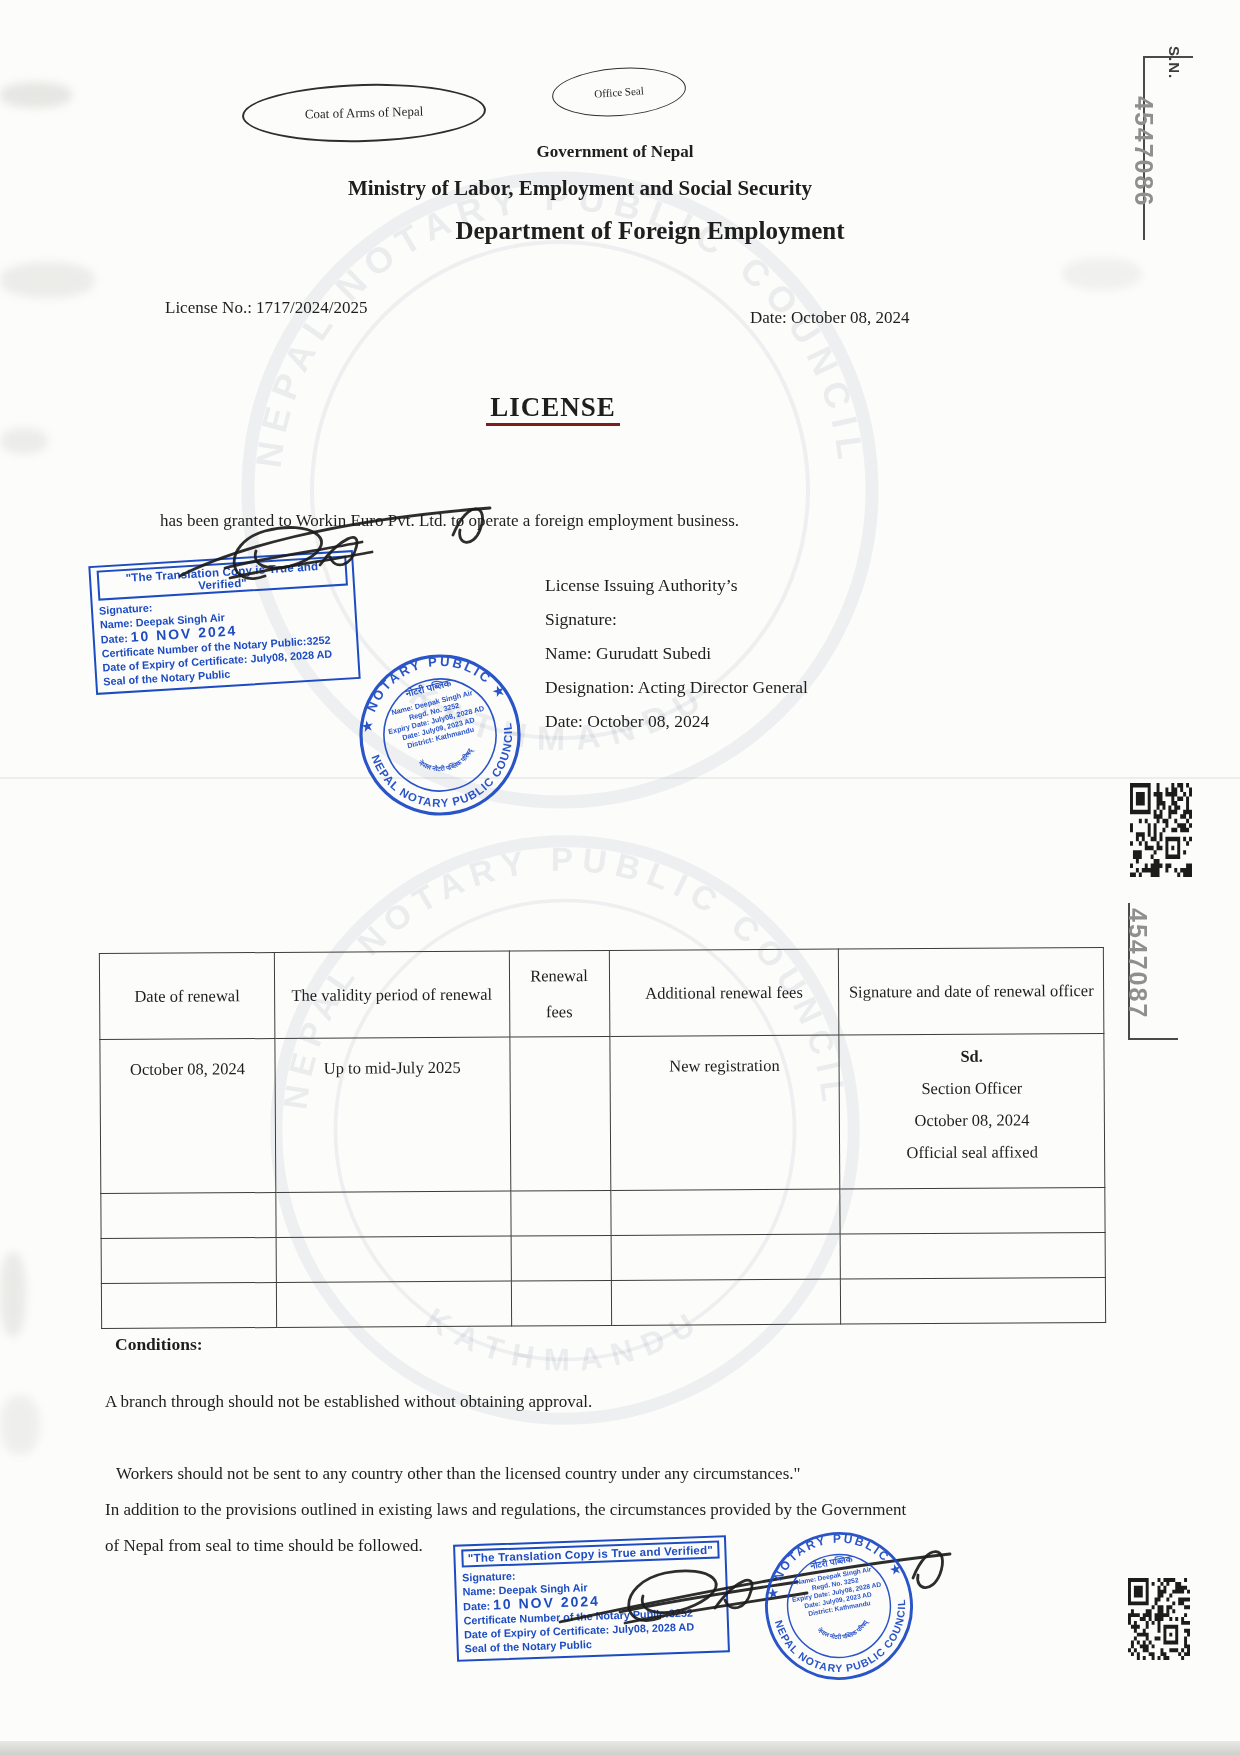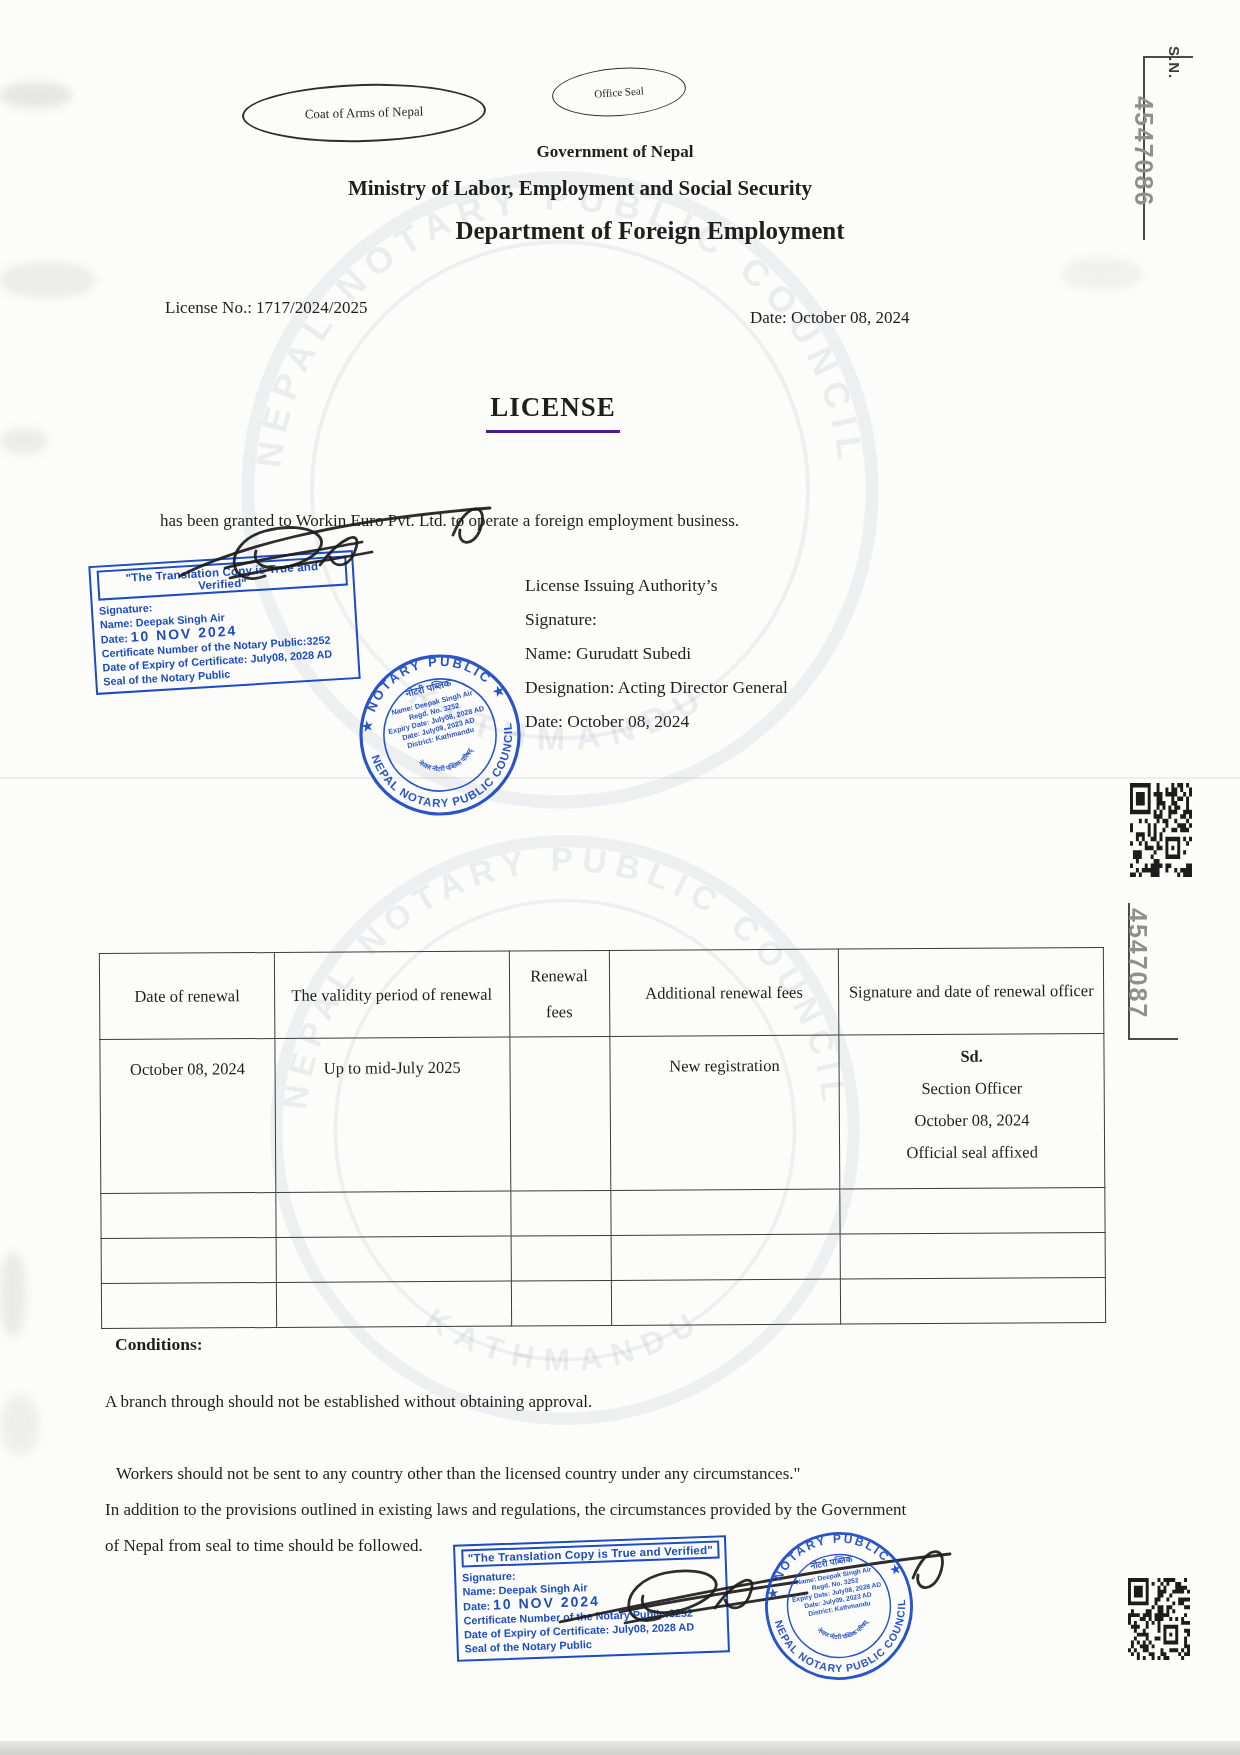--- a/index.html
+++ b/index.html
@@ -20,36 +20,36 @@
   .vtext{position:absolute;transform:rotate(90deg);transform-origin:top left;white-space:nowrap;}
   .sn-label{font-family:"Liberation Sans",sans-serif;font-size:15px;font-weight:bold;color:#3c3c3c;letter-spacing:1px;}
   .serial{font-family:"Liberation Sans",sans-serif;font-size:25px;font-weight:bold;color:#8f8f8c;letter-spacing:2px;}
   .qr{position:absolute;}
   
   .seal-ellipse{position:absolute;border:2px solid #2e2e2e;border-radius:50%;
     display:flex;align-items:center;justify-content:center;text-align:center;font-size:13px;}
   .ctr{position:absolute;text-align:center;font-weight:bold;}
   .doc-line{position:absolute;font-size:17px;}
   .license-title{position:absolute;text-align:center;font-weight:bold;font-size:27px;letter-spacing:1px;}
-  .license-title span{border-bottom:3px solid #4c1d95;padding:0 4px 8px 4px;}
+  .license-title span{border-bottom:3px solid #7f1d1d;padding:0 4px 1px 4px;}
   
   .stamp{position:absolute;border:2.5px solid #1d4cc2;color:#1d4cc2;
     font-family:"Liberation Sans",sans-serif;padding:3px 5px 4px 6px;background:rgba(255,255,255,0.0);}
   .stamp .shead{border:2px solid #1d4cc2;font-weight:bold;font-size:11.5px;text-align:center;
     padding:1px 2px;margin-bottom:3px;letter-spacing:0.2px;}
   .stamp .sline{font-size:10.8px;font-weight:600;line-height:14px;white-space:nowrap;}
   .stamp .sdate{font-size:14px;font-weight:800;letter-spacing:2px;}
   .sig{position:absolute;pointer-events:none;}
   .sig path{fill:none;stroke:#1b1b1b;stroke-width:2.8;stroke-linecap:round;opacity:0.92;}
   
   .rseal{position:absolute;opacity:0.93;}
   .rseal text{fill:#1b49c6;font-family:"Liberation Sans",sans-serif;}
   .rseal circle{fill:none;stroke:#1b49c6;}
   
-  .auth div{line-height:34px;font-size:17.5px;}
+  .auth div{line-height:34px;font-size:17.5px;margin-left:20px;}
   
   table.renewal{position:absolute;left:100px;top:950px;width:1005px;border-collapse:collapse;
     transform:rotate(-0.35deg);background:transparent;}
   .renewal th,.renewal td{border:1.7px solid #3d3d3d;font-weight:normal;font-size:16.5px;
     text-align:center;vertical-align:top;padding:0 6px;}
   .renewal tr.hrow th{height:85px;line-height:36px;vertical-align:middle;}
   .renewal tr.drow td{height:133px;padding-top:20px;}
   .renewal tr.drow td.officer{padding-top:6px;line-height:32px;}
   .renewal td.officer .b{font-weight:bold;}
   .renewal tr.erow td{height:44px;}

